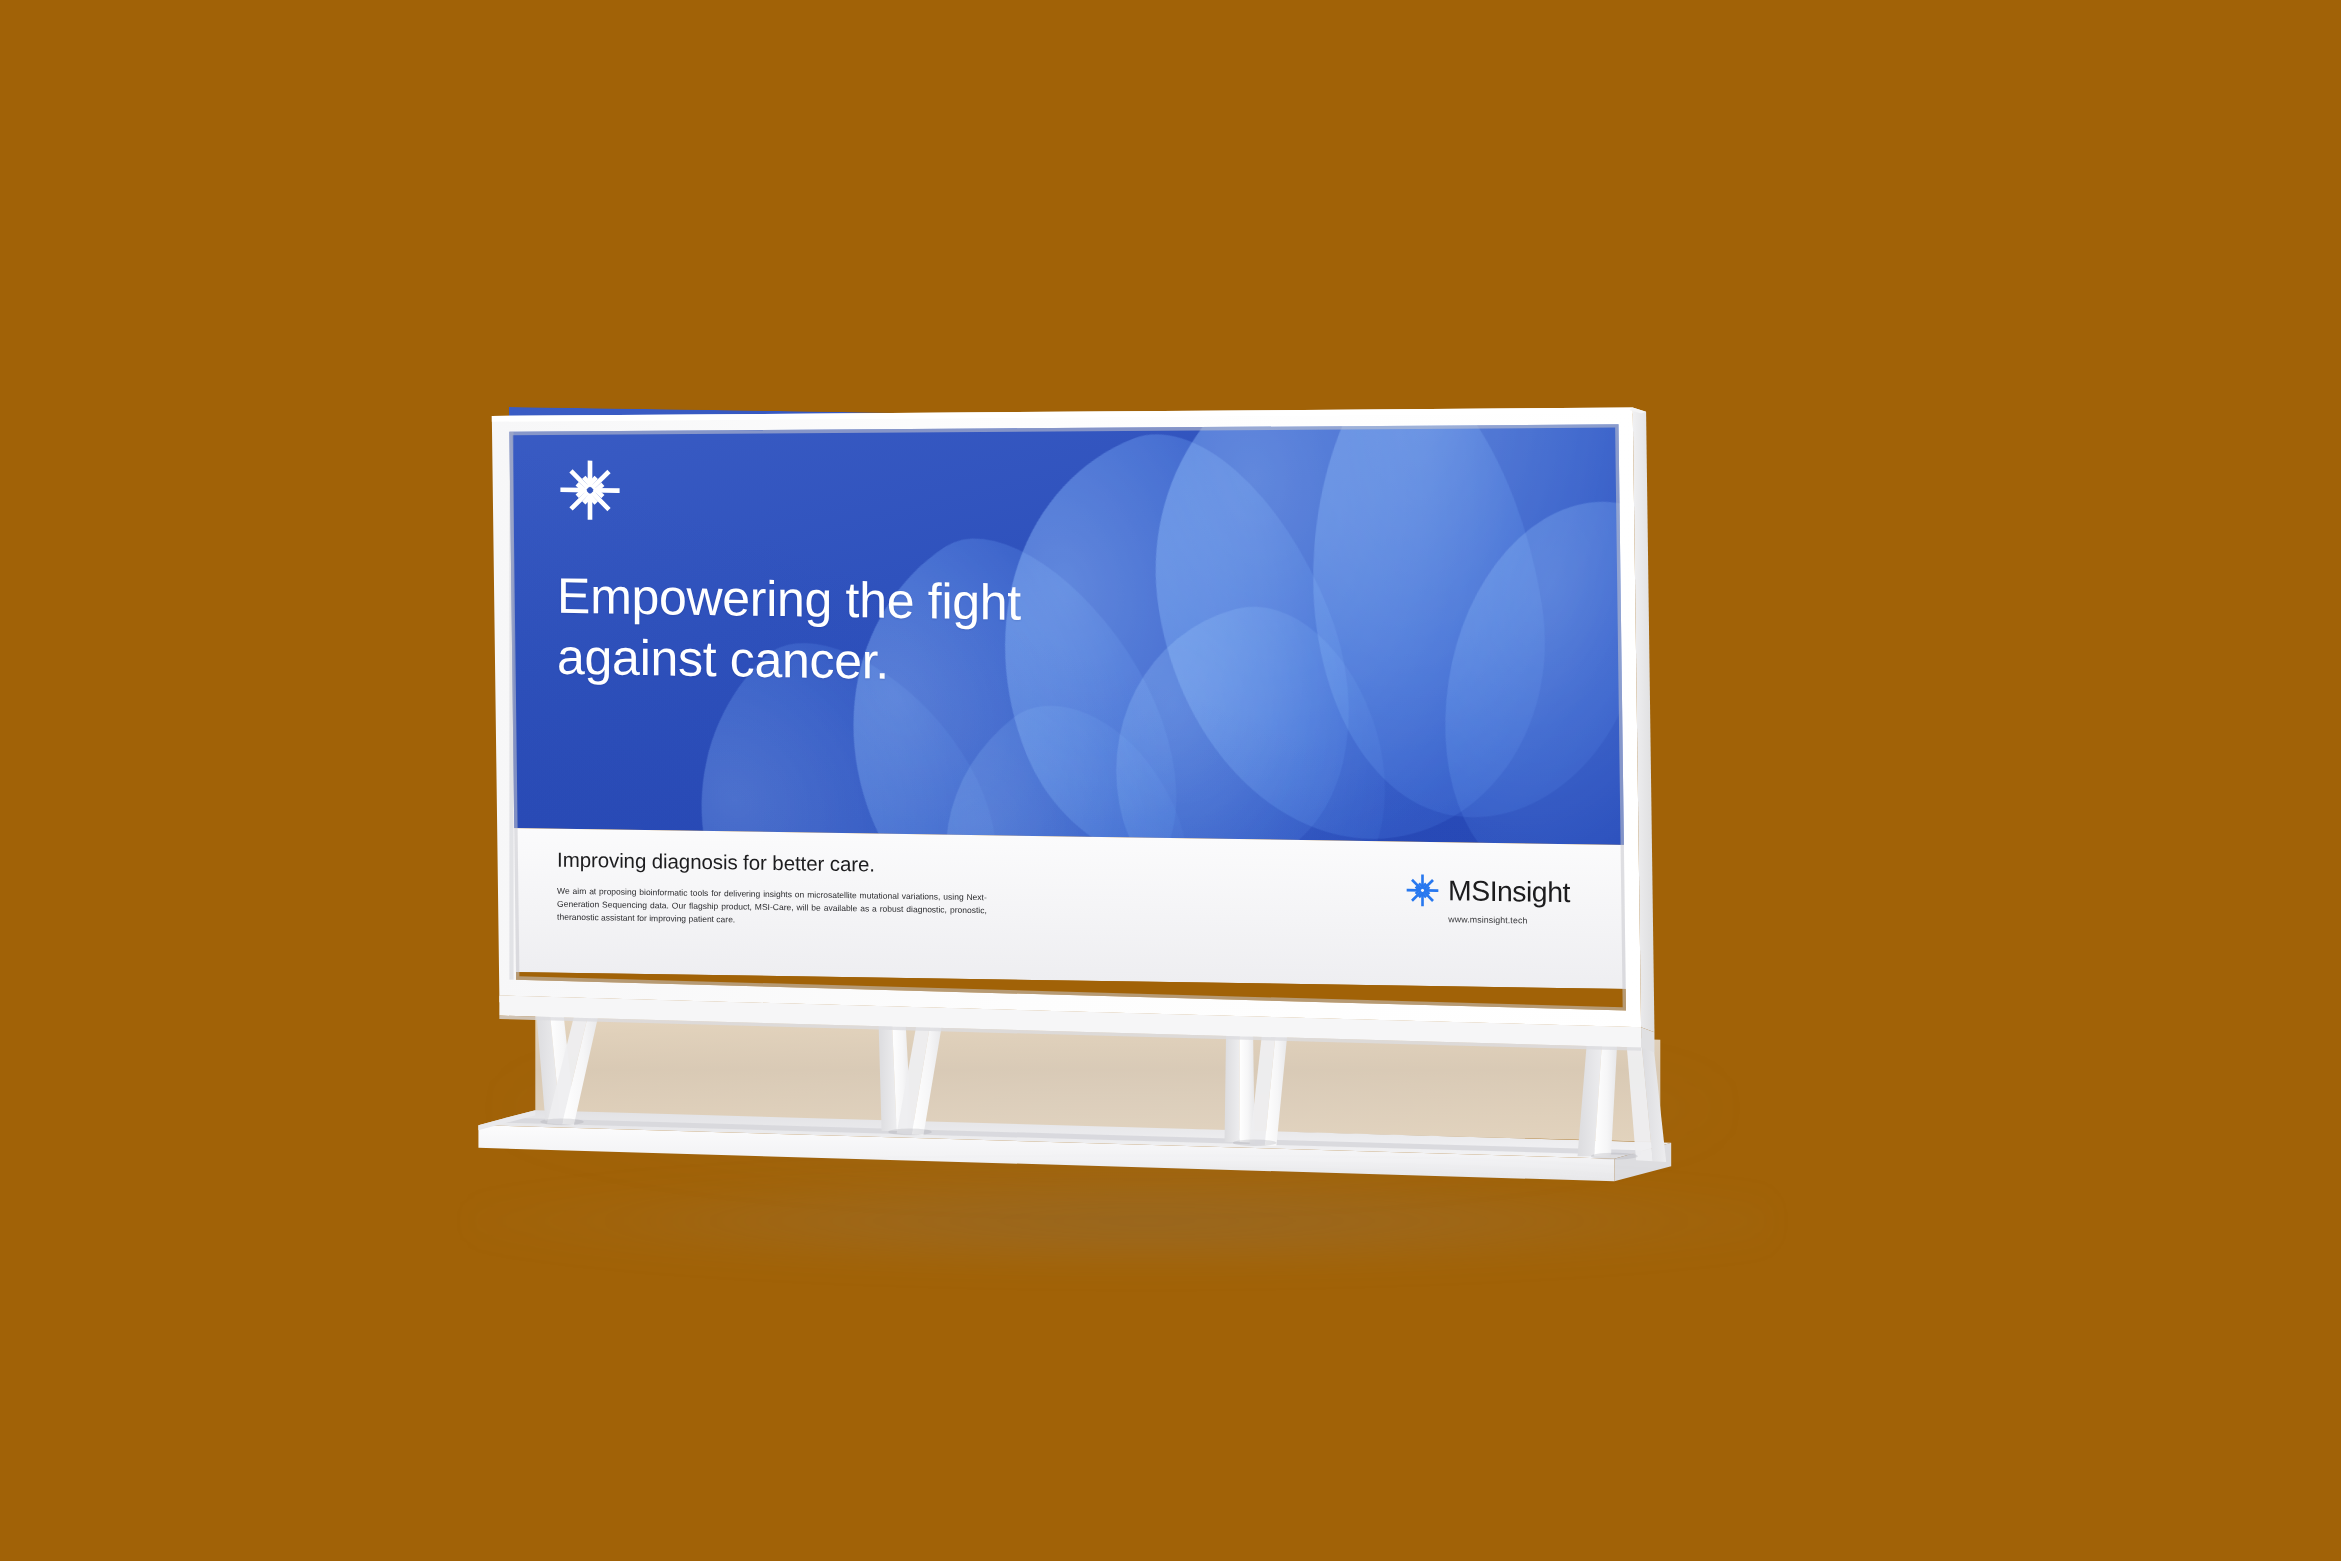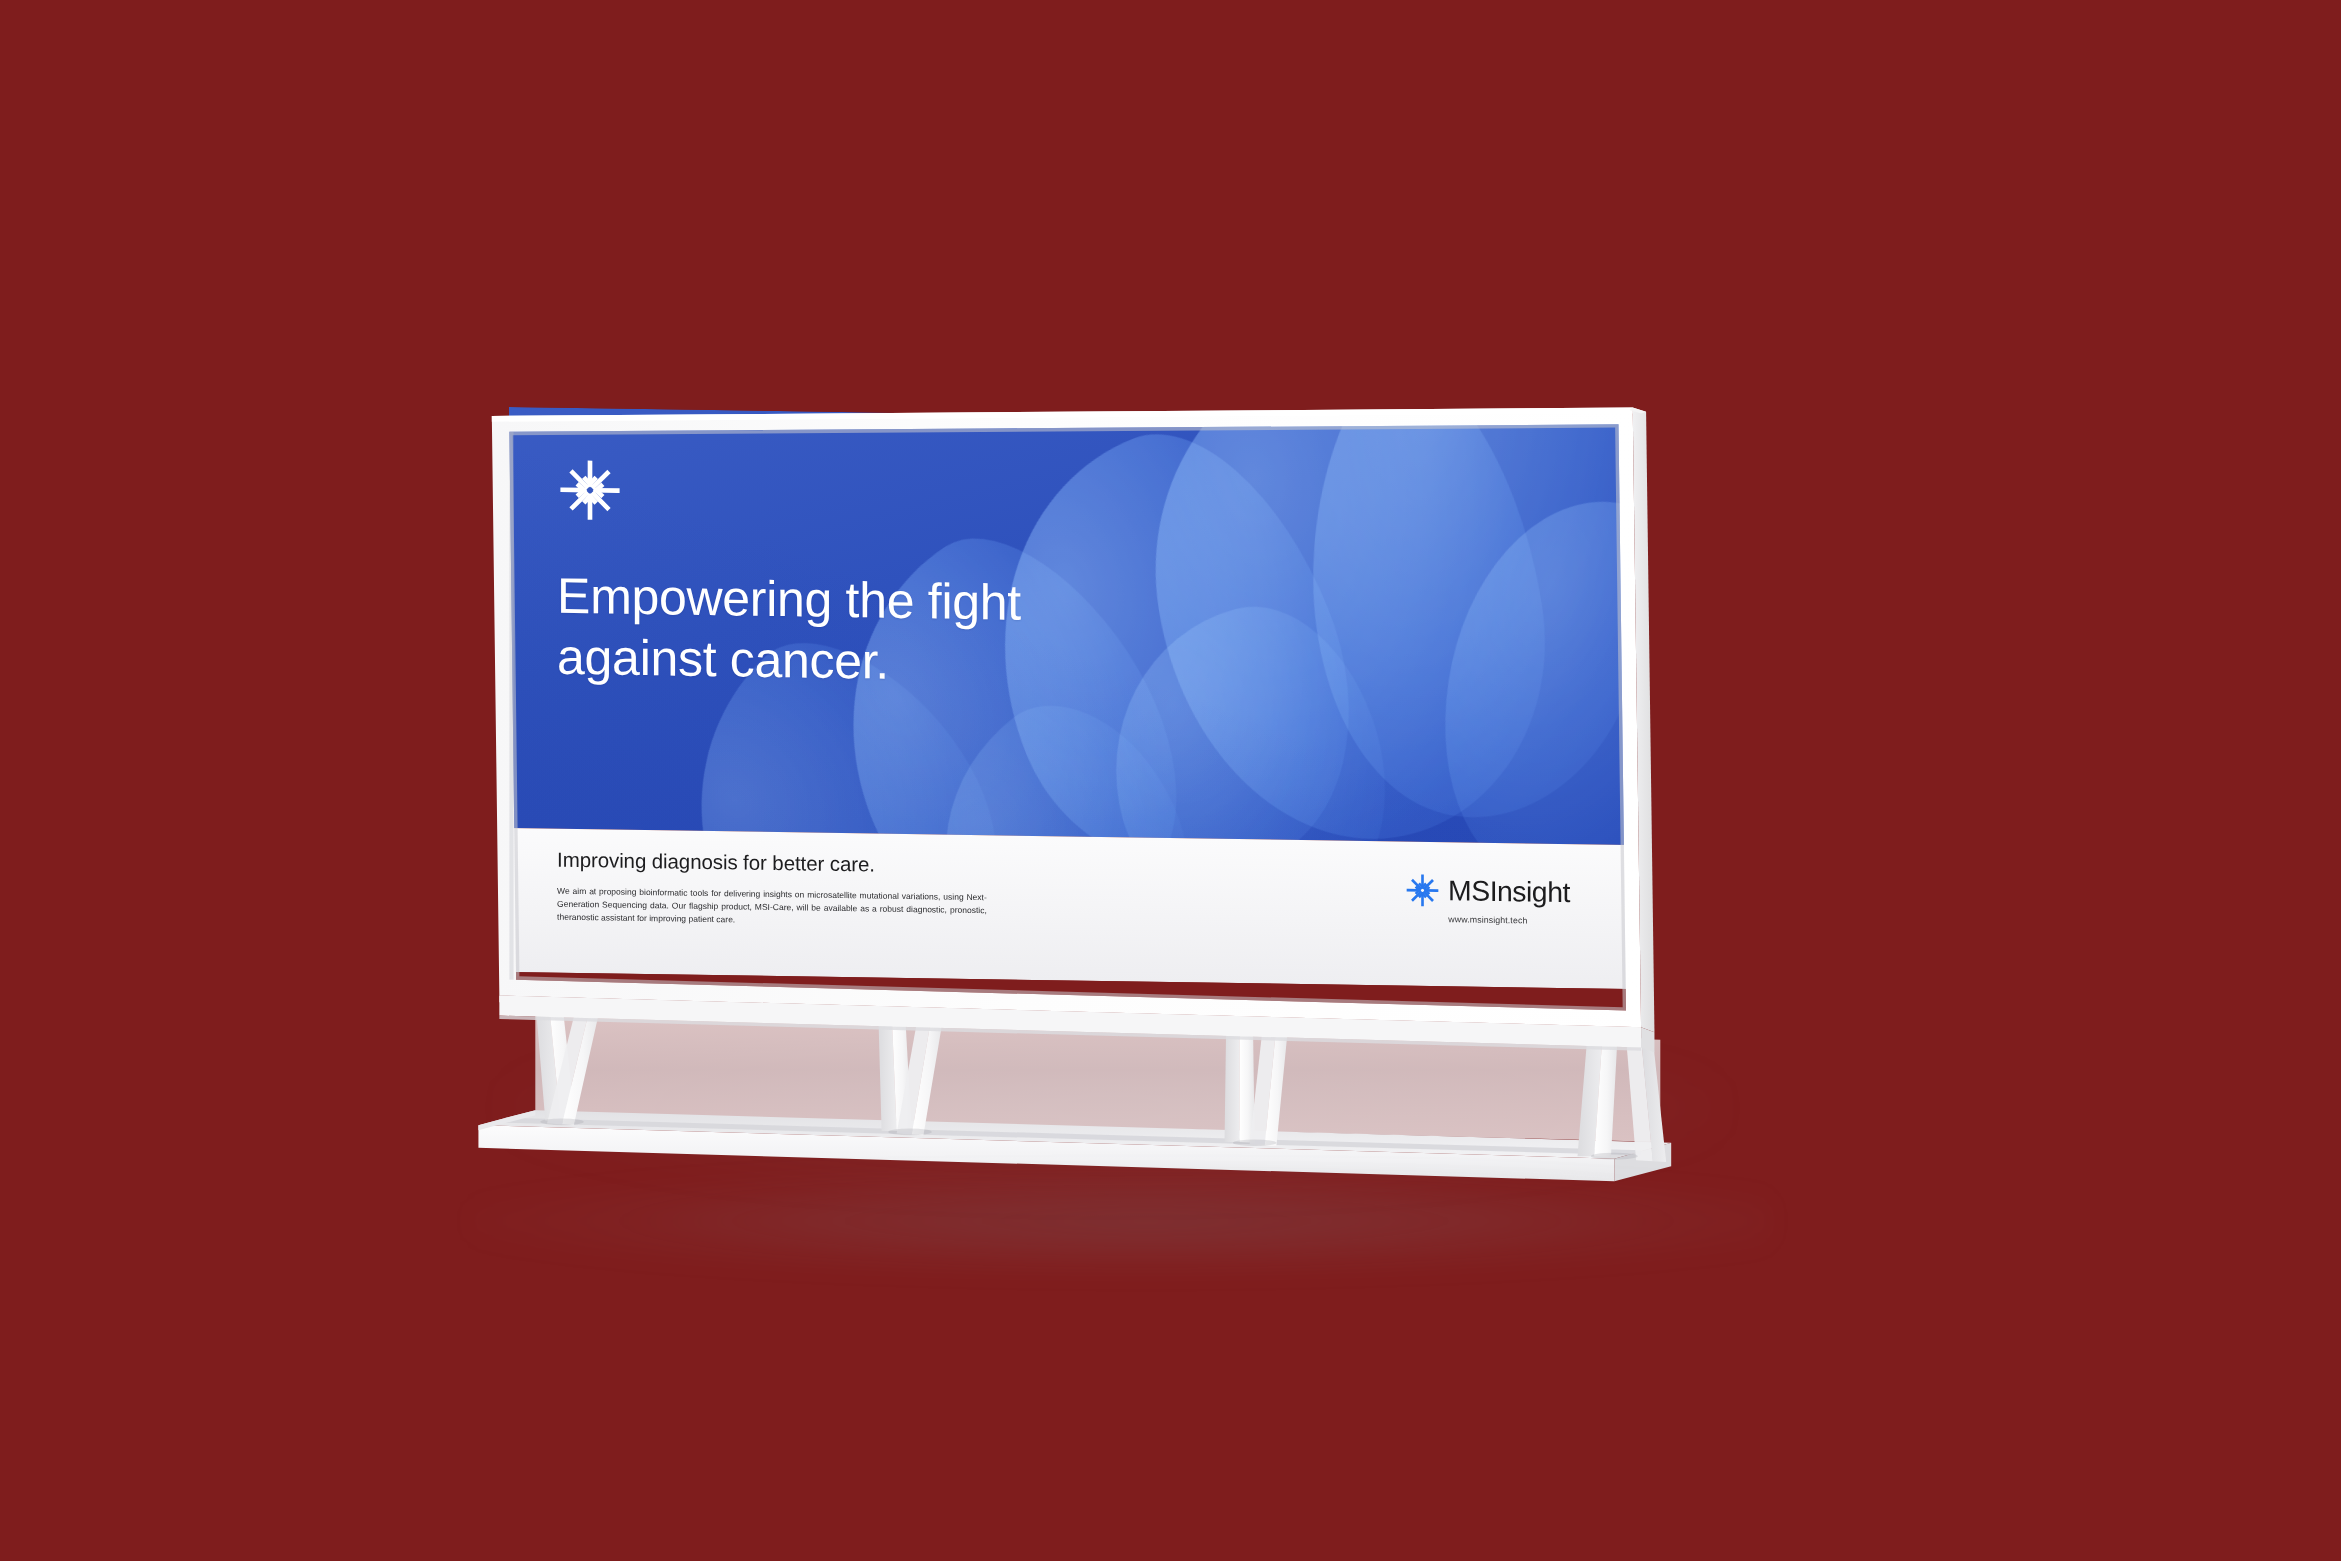--- a/index.html
+++ b/index.html
@@ -13,21 +13,21 @@
     height: 1562px;
     overflow: hidden;
     font-family: "Liberation Sans", sans-serif;
     position: relative;
   }
 
   
   #scene {
     position: absolute;
     inset: 0;
-    background: #7f1d1d;
+    background: #a16207;
   }
 
   
   .ground-shadow {
     position: absolute;
     left: 468px;
     top: 1171px;
     width: 1305px;
     height: 125px;
     background: radial-gradient(ellipse 58% 48% at 52% 40%,

